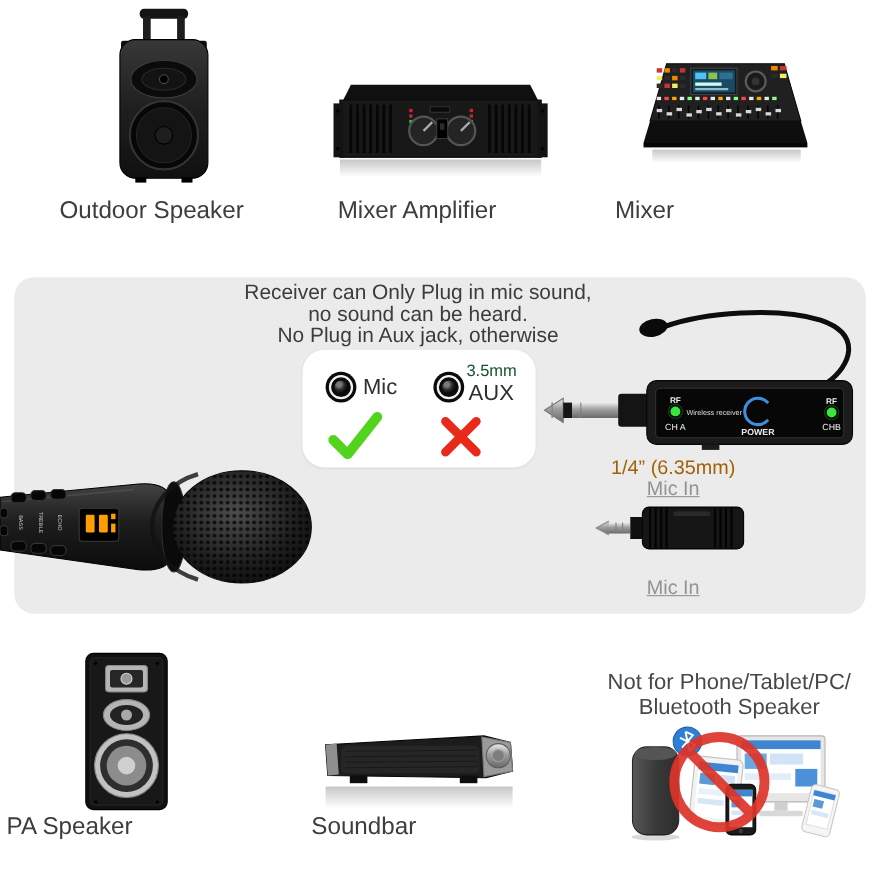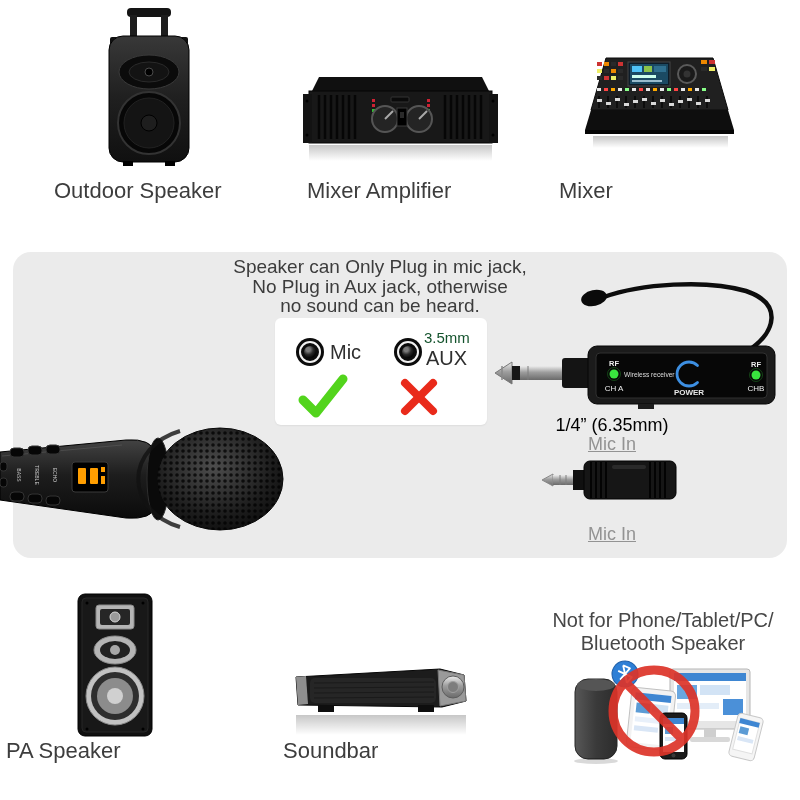--- a/index.html
+++ b/index.html
@@ -5,29 +5,29 @@
   html,body{margin:0;padding:0;background:#fff;}
   .stage{position:relative;width:800px;height:800px;background:#fff;overflow:hidden;
          font-family:"Liberation Sans",sans-serif;}
   .abs{position:absolute;}
   .fig-label{position:absolute;font-size:22px;color:#3d3d3d;text-align:left;width:200px;}
   .panel{position:absolute;left:13px;top:252px;width:774px;height:306px;
          background:#ebebeb;border-radius:18px;}
   .heading{position:absolute;left:180px;top:257px;width:400px;text-align:center;
            font-size:19px;line-height:19.5px;color:#3c3c3c;}
   .jack-card{position:absolute;left:275px;top:318px;width:212px;height:107px;
-             background:#fff;border-radius:6px;box-shadow:0 1px 2px rgba(0,0,0,.06);}
+             background:#fff;border-radius:20px;box-shadow:0 1px 2px rgba(0,0,0,.06);}
   .jack{position:absolute;width:28px;height:28px;border-radius:50%;background:#0b0b0b;}
   .jack .ring{position:absolute;left:3px;top:3px;width:18px;height:18px;border:2px solid #f2f2f2;
               border-radius:50%;}
   .jack .hole{position:absolute;left:8px;top:8px;width:12px;height:12px;border-radius:50%;
               background:radial-gradient(circle at 35% 30%,#7a7a7a 0 2px,#2a2a2a 5px,#000 9px);}
   .jack-name{position:absolute;font-size:20px;color:#2f2f2f;}
   .jack-sub{position:absolute;font-size:15px;color:#14532d;}
-  .port-label{position:absolute;width:200px;text-align:center;font-size:18px;color:#000000;}
+  .port-label{position:absolute;width:200px;text-align:center;font-size:18px;color:#a16207;}
   .port-sub{position:absolute;width:200px;text-align:center;font-size:18px;color:#939393;text-decoration:underline;}
   .notfor-heading{position:absolute;left:513px;top:609px;width:300px;text-align:center;
                   font-size:20px;line-height:23px;color:#474747;}
   svg{display:block;}
 </style>
 </head>
 <body>
 
 <div class="stage">
 
@@ -219,23 +219,23 @@
       <polygon points="8,58 145,58 151,78 2,78" fill="#0e0e0e"></polygon>
       <rect x="2" y="78" width="149" height="4" fill="#060606"></rect>
       <rect x="10" y="84" width="135" height="12" fill="url(#fadeG)"></rect>
     </svg>
   </div>
   <div class="fig-label" style="left:559px;top:178px">Mixer</div>
 
   <div class="panel"></div>
 
   <div class="heading">
-    <div>Speaker can Only Plug in mic jack,</div>
+    <div>Receiver can Only Plug in mic sound,</div>
+    <div>no sound can be heard.</div>
     <div>No Plug in Aux jack, otherwise</div>
-    <div>no sound can be heard.</div>
   </div>
 
   <div class="jack-card">
     <div class="jack" style="left:21px;top:20px">
       <div class="ring"></div>
         <div class="hole"></div>
     </div>
     <span class="jack-name" style="left:55px;top:23px">Mic</span>
     <div class="jack" style="left:119px;top:20px">
       <div class="ring"></div>

